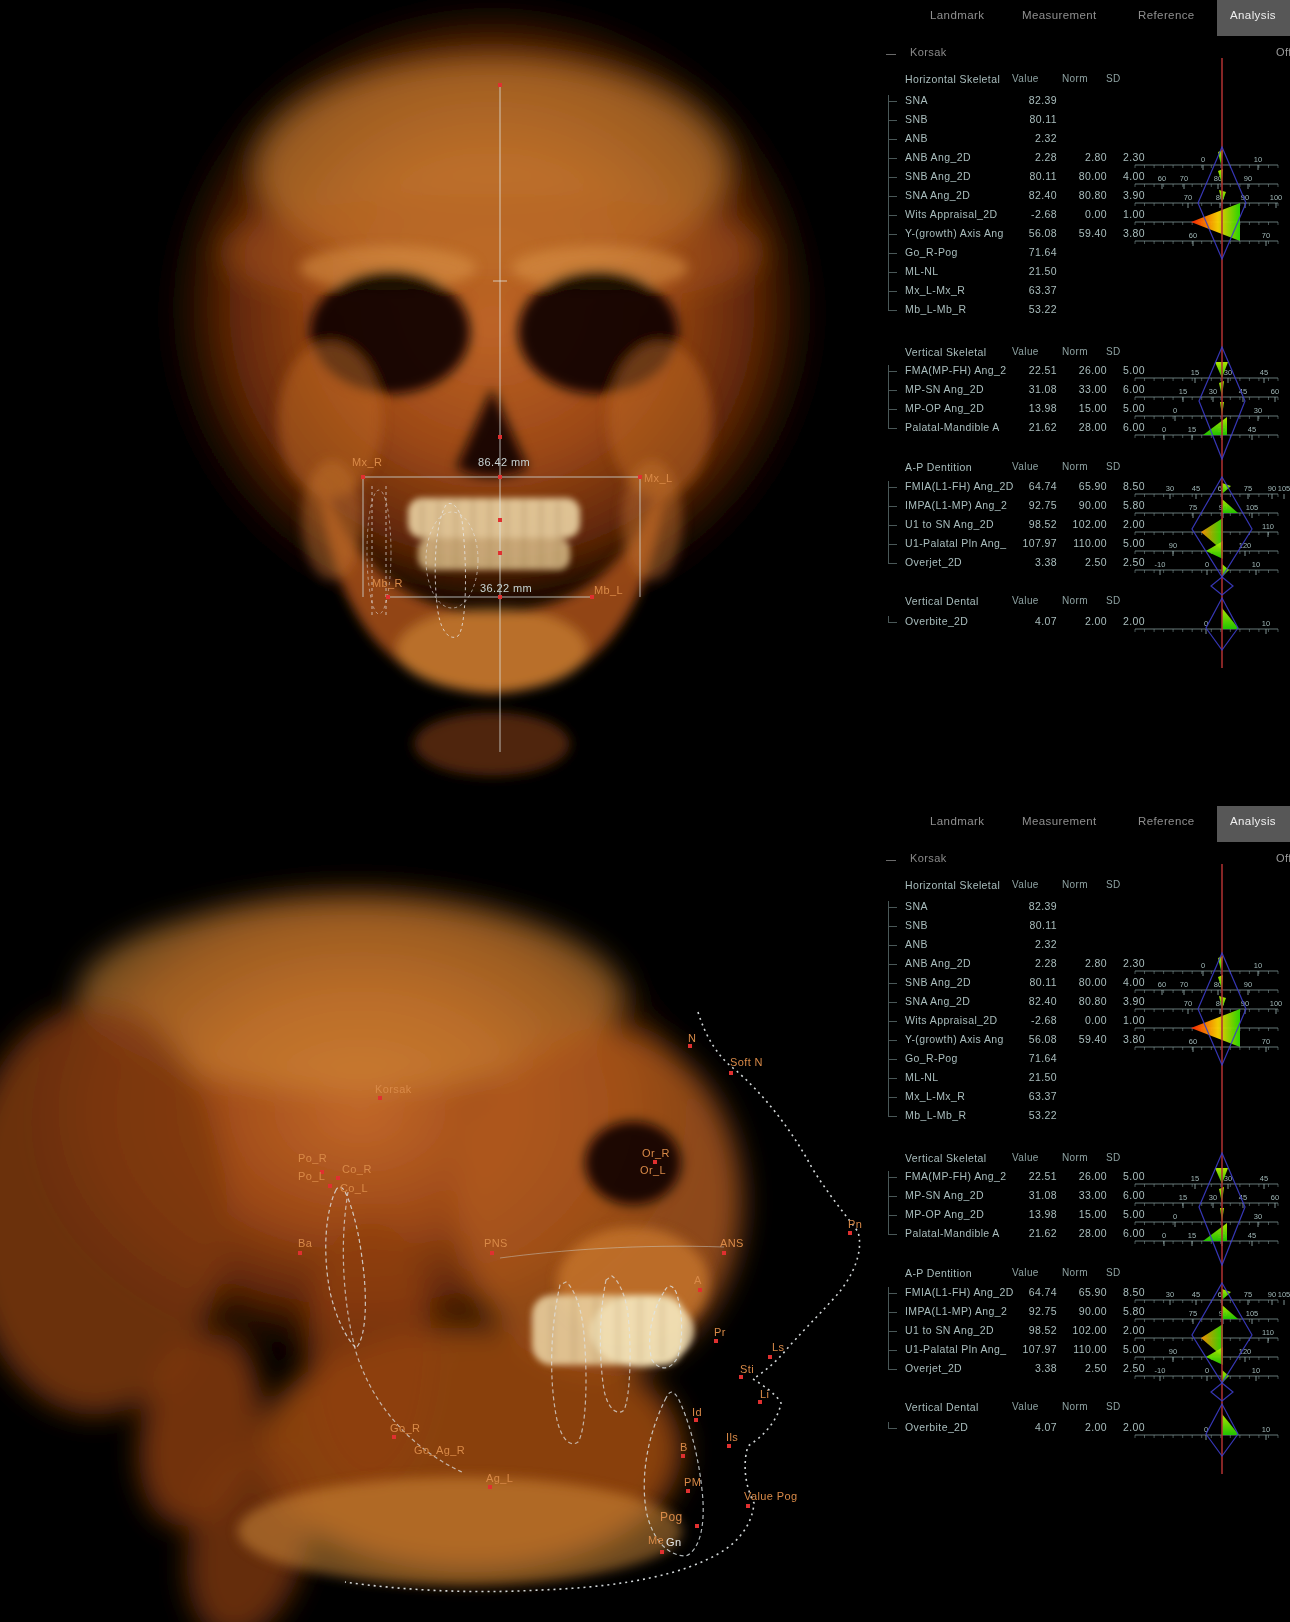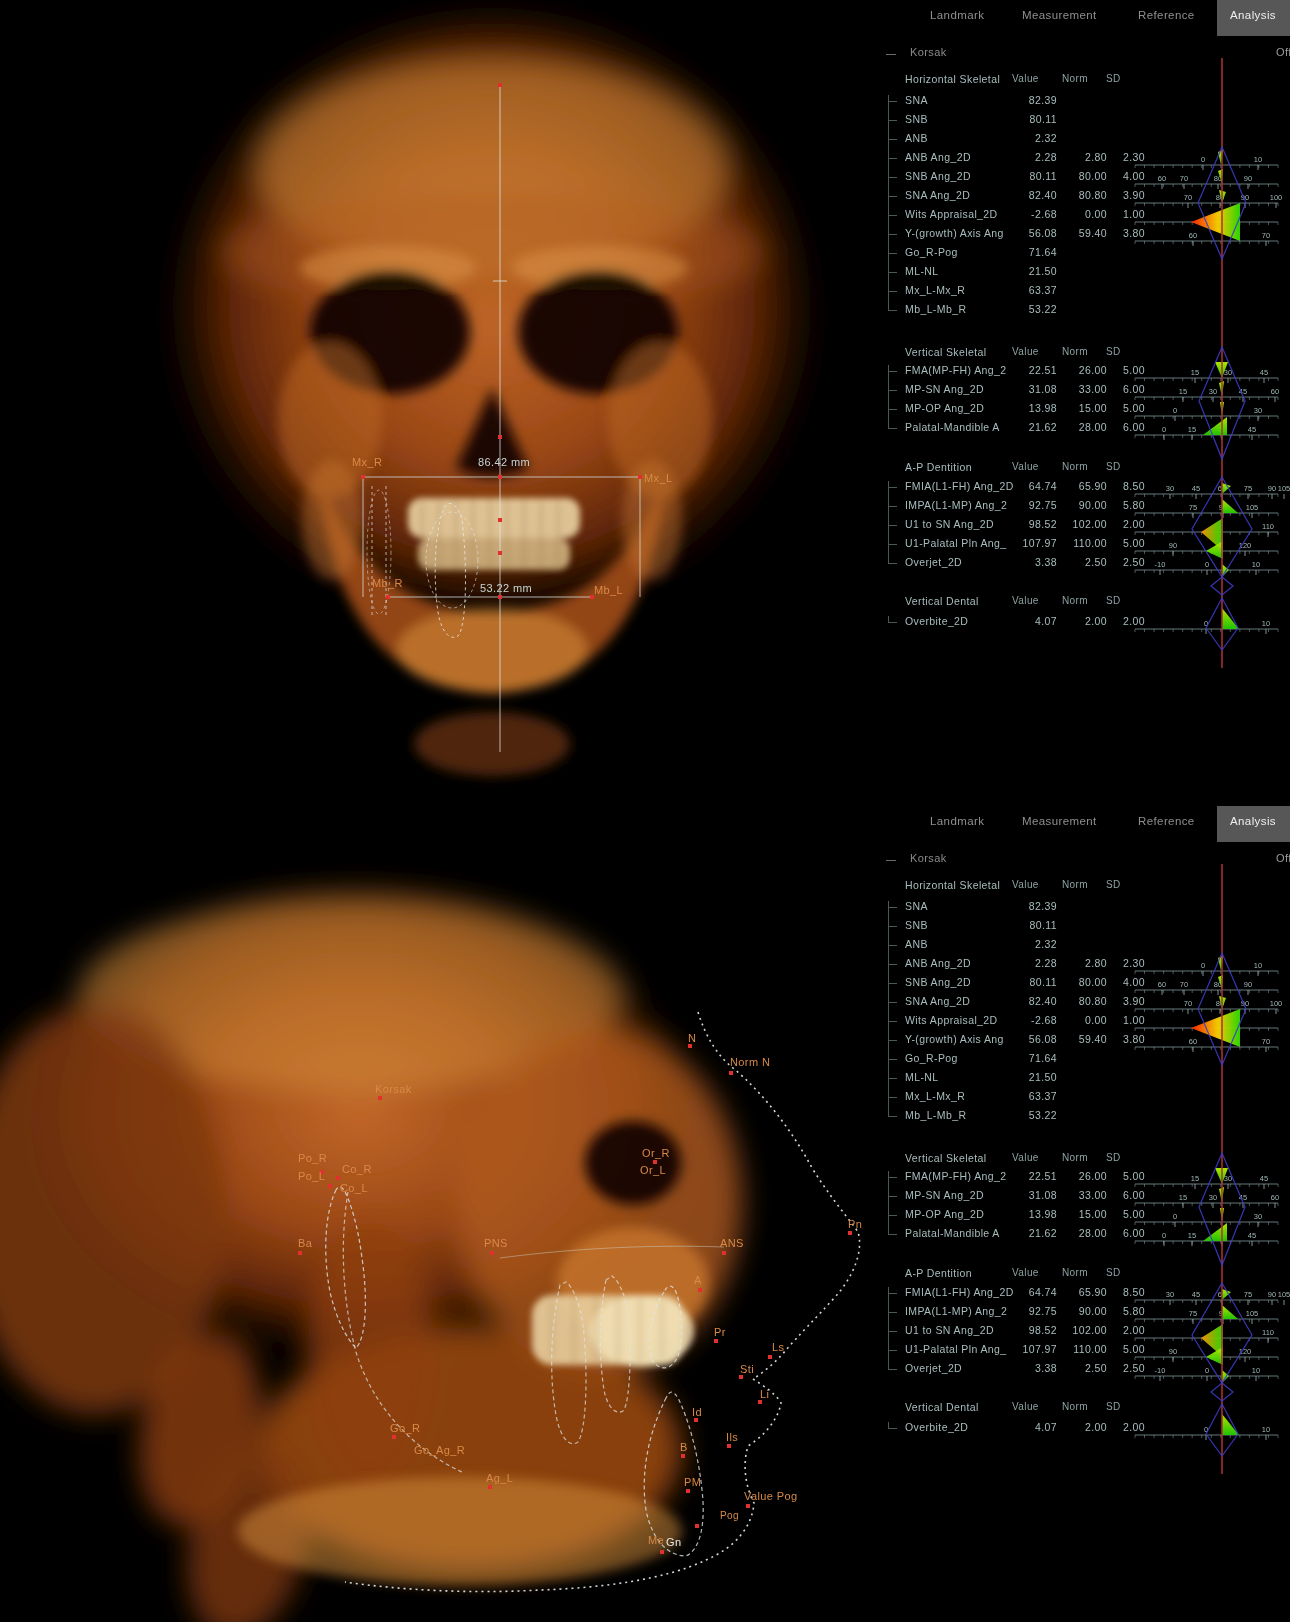--- a/index.html
+++ b/index.html
@@ -708,24 +708,24 @@
     <div class="abs" style="left: 888px; top: 1422px; width: 1px; height: 6px; background: rgb(74, 88, 88);"></div>
     <div class="abs" style="left: 888px; top: 1428px; width: 9px; height: 1px; background: rgb(74, 88, 88);"></div>
     <div class="txt" style="left: 905px; top: 1421px; width: 118px; overflow: hidden; font-size: 10.5px; color: rgb(169, 189, 189);">Overbite_2D</div>
     <div class="txt" style="left: 1000px; top: 1421px; width: 57px; text-align: right; font-size: 10.5px; color: rgb(169, 189, 189);">4.07</div>
     <div class="txt" style="left: 1060px; top: 1421px; width: 47px; text-align: right; font-size: 10.5px; color: rgb(169, 189, 189);">2.00</div>
     <div class="txt" style="left: 1102px; top: 1421px; width: 43px; text-align: right; font-size: 10.5px; color: rgb(169, 189, 189);">2.00</div>
     <div class="txt" style="left: 352px; top: 456px; font-size: 11px; color: rgb(217, 138, 72);">Mx_R</div>
     <div class="txt" style="left: 478px; top: 456px; font-size: 11px; color: rgb(200, 212, 212);">86.42 mm</div>
     <div class="txt" style="left: 644px; top: 472px; font-size: 11px; color: rgb(217, 138, 72);">Mx_L</div>
     <div class="txt" style="left: 372px; top: 577px; font-size: 11px; color: rgb(217, 138, 72);">Mb_R</div>
-    <div class="txt" style="left: 480px; top: 582px; font-size: 11px; color: rgb(200, 212, 212);">53.22 mm</div>
+    <div class="txt" style="left: 480px; top: 582px; font-size: 11px; color: rgb(200, 212, 212);">36.22 mm</div>
     <div class="txt" style="left: 594px; top: 584px; font-size: 11px; color: rgb(217, 138, 72);">Mb_L</div>
     <div class="txt" style="left: 688px; top: 1032px; font-size: 11px; color: rgb(217, 138, 72);">N</div>
-    <div class="txt" style="left: 730px; top: 1056px; font-size: 11px; color: rgb(217, 138, 72);">Norm N</div>
+    <div class="txt" style="left: 730px; top: 1056px; font-size: 11px; color: rgb(217, 138, 72);">Soft N</div>
     <div class="txt" style="left: 375px; top: 1083px; font-size: 11px; color: rgb(217, 138, 72);">Korsak</div>
     <div class="txt" style="left: 298px; top: 1152px; font-size: 11px; color: rgb(217, 138, 72);">Po_R</div>
     <div class="txt" style="left: 342px; top: 1163px; font-size: 11px; color: rgb(217, 138, 72);">Co_R</div>
     <div class="txt" style="left: 298px; top: 1170px; font-size: 11px; color: rgb(217, 138, 72);">Po_L</div>
     <div class="txt" style="left: 340px; top: 1182px; font-size: 11px; color: rgb(217, 138, 72);">Co_L</div>
     <div class="txt" style="left: 642px; top: 1147px; font-size: 11px; color: rgb(217, 138, 72);">Or_R</div>
     <div class="txt" style="left: 640px; top: 1164px; font-size: 11px; color: rgb(217, 138, 72);">Or_L</div>
     <div class="txt" style="left: 298px; top: 1237px; font-size: 11px; color: rgb(217, 138, 72);">Ba</div>
     <div class="txt" style="left: 484px; top: 1237px; font-size: 11px; color: rgb(217, 138, 72);">PNS</div>
     <div class="txt" style="left: 720px; top: 1237px; font-size: 11px; color: rgb(217, 138, 72);">ANS</div>
@@ -733,19 +733,19 @@
     <div class="txt" style="left: 694px; top: 1274px; font-size: 11px; color: rgb(217, 138, 72);">A</div>
     <div class="txt" style="left: 714px; top: 1326px; font-size: 11px; color: rgb(217, 138, 72);">Pr</div>
     <div class="txt" style="left: 772px; top: 1341px; font-size: 11px; color: rgb(217, 138, 72);">Ls</div>
     <div class="txt" style="left: 740px; top: 1363px; font-size: 11px; color: rgb(217, 138, 72);">Sti</div>
     <div class="txt" style="left: 760px; top: 1388px; font-size: 11px; color: rgb(217, 138, 72);">Li</div>
     <div class="txt" style="left: 692px; top: 1406px; font-size: 11px; color: rgb(217, 138, 72);">Id</div>
     <div class="txt" style="left: 726px; top: 1431px; font-size: 11px; color: rgb(217, 138, 72);">Ils</div>
     <div class="txt" style="left: 680px; top: 1441px; font-size: 11px; color: rgb(217, 138, 72);">B</div>
     <div class="txt" style="left: 684px; top: 1476px; font-size: 11px; color: rgb(217, 138, 72);">PM</div>
     <div class="txt" style="left: 744px; top: 1490px; font-size: 11px; color: rgb(217, 138, 72);">Value Pog</div>
-    <div class="txt" style="left: 720px; top: 1510px; font-size: 10px; color: rgb(217, 138, 72);">Pog</div>
+    <div class="txt" style="left: 660px; top: 1510px; font-size: 12px; color: rgb(217, 138, 72);">Pog</div>
     <div class="txt" style="left: 648px; top: 1534px; font-size: 11px; color: rgb(217, 138, 72);">Me</div>
     <div class="txt" style="left: 666px; top: 1536px; font-size: 11px; color: rgb(232, 234, 234);">Gn</div>
     <div class="txt" style="left: 390px; top: 1422px; font-size: 11px; color: rgb(217, 138, 72);">Go_R</div>
     <div class="txt" style="left: 414px; top: 1444px; font-size: 11px; color: rgb(217, 138, 72);">Go_Ag_R</div>
     <div class="txt" style="left: 486px; top: 1472px; font-size: 11px; color: rgb(217, 138, 72);">Ag_L</div>
   </div>
 
 </body></html>

